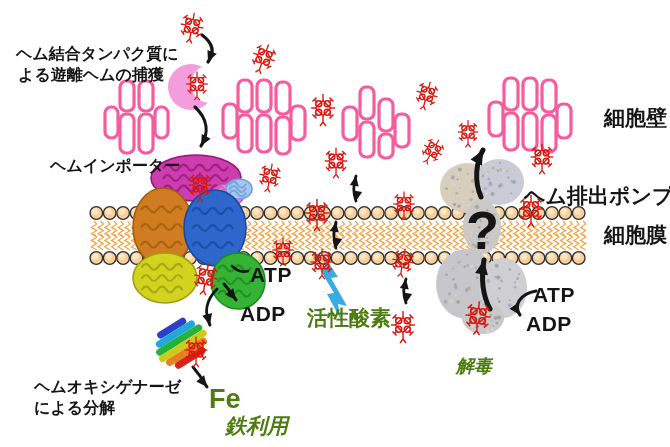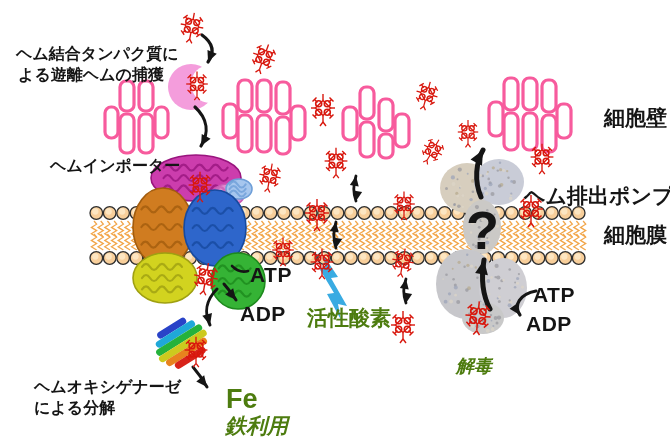--- a/index.html
+++ b/index.html
@@ -23,21 +23,21 @@
   #l-pump{left:524px;top:184px;}
   #l-membrane{left:604px;top:223px;}
   #l-atpL{left:250px;top:263px;}
   #l-adpL{left:240px;top:302px;}
   #l-atpR{left:533px;top:283px;}
   #l-adpR{left:526px;top:312px;}
   #l-ros{left:307px;top:306px;}
   #l-detox{left:456px;top:356px;font-size:18px;}
   #l-ho1{left:34px;top:378px;}
   #l-ho2{left:34px;top:399px;}
-  #l-fe{left:226px;top:384px;}
+  #l-fe{left:209px;top:384px;}
   #l-iron{left:225px;top:414px;}
   #l-q{left:466px;top:203px;}
 </style>
 </head>
 <body>
 
 <div class="stage">
   <svg id="scene" width="670" height="447" viewBox="0 0 670 447">
       <g>
         <rect x="105" y="107" width="13" height="31" rx="6" ry="6" fill="#fff" stroke="#f75b9d" stroke-width="3.2"></rect>

